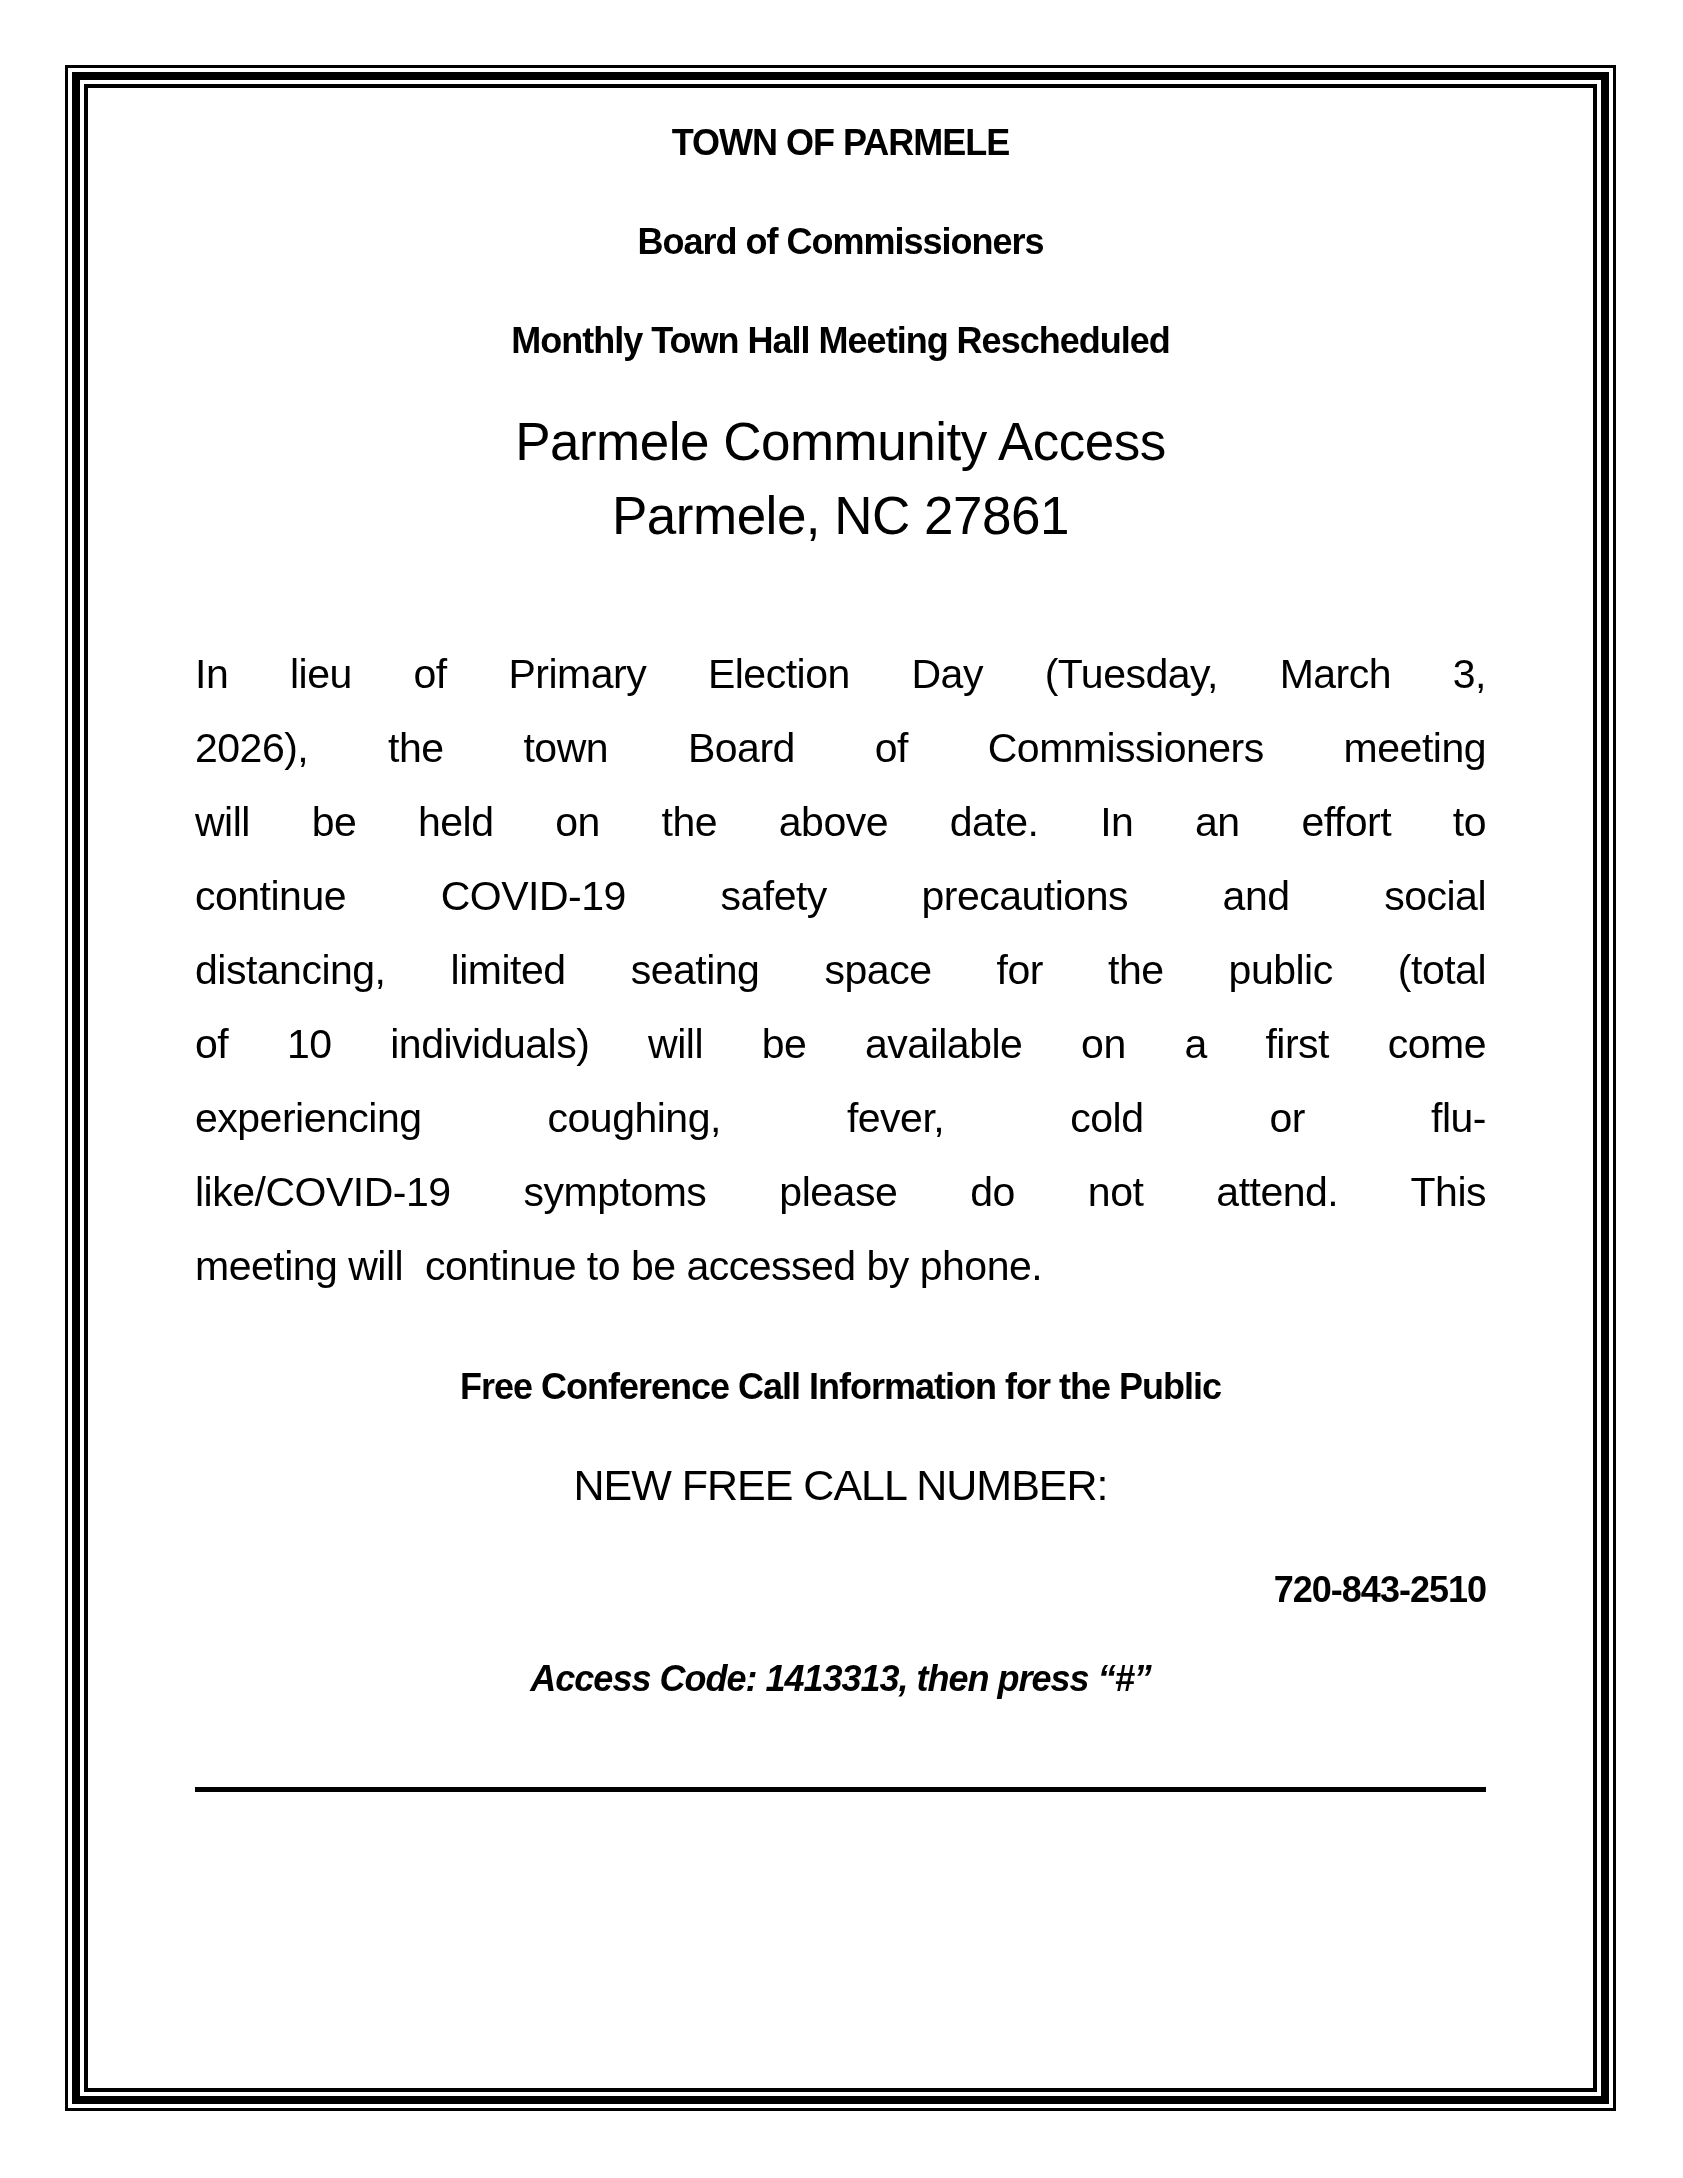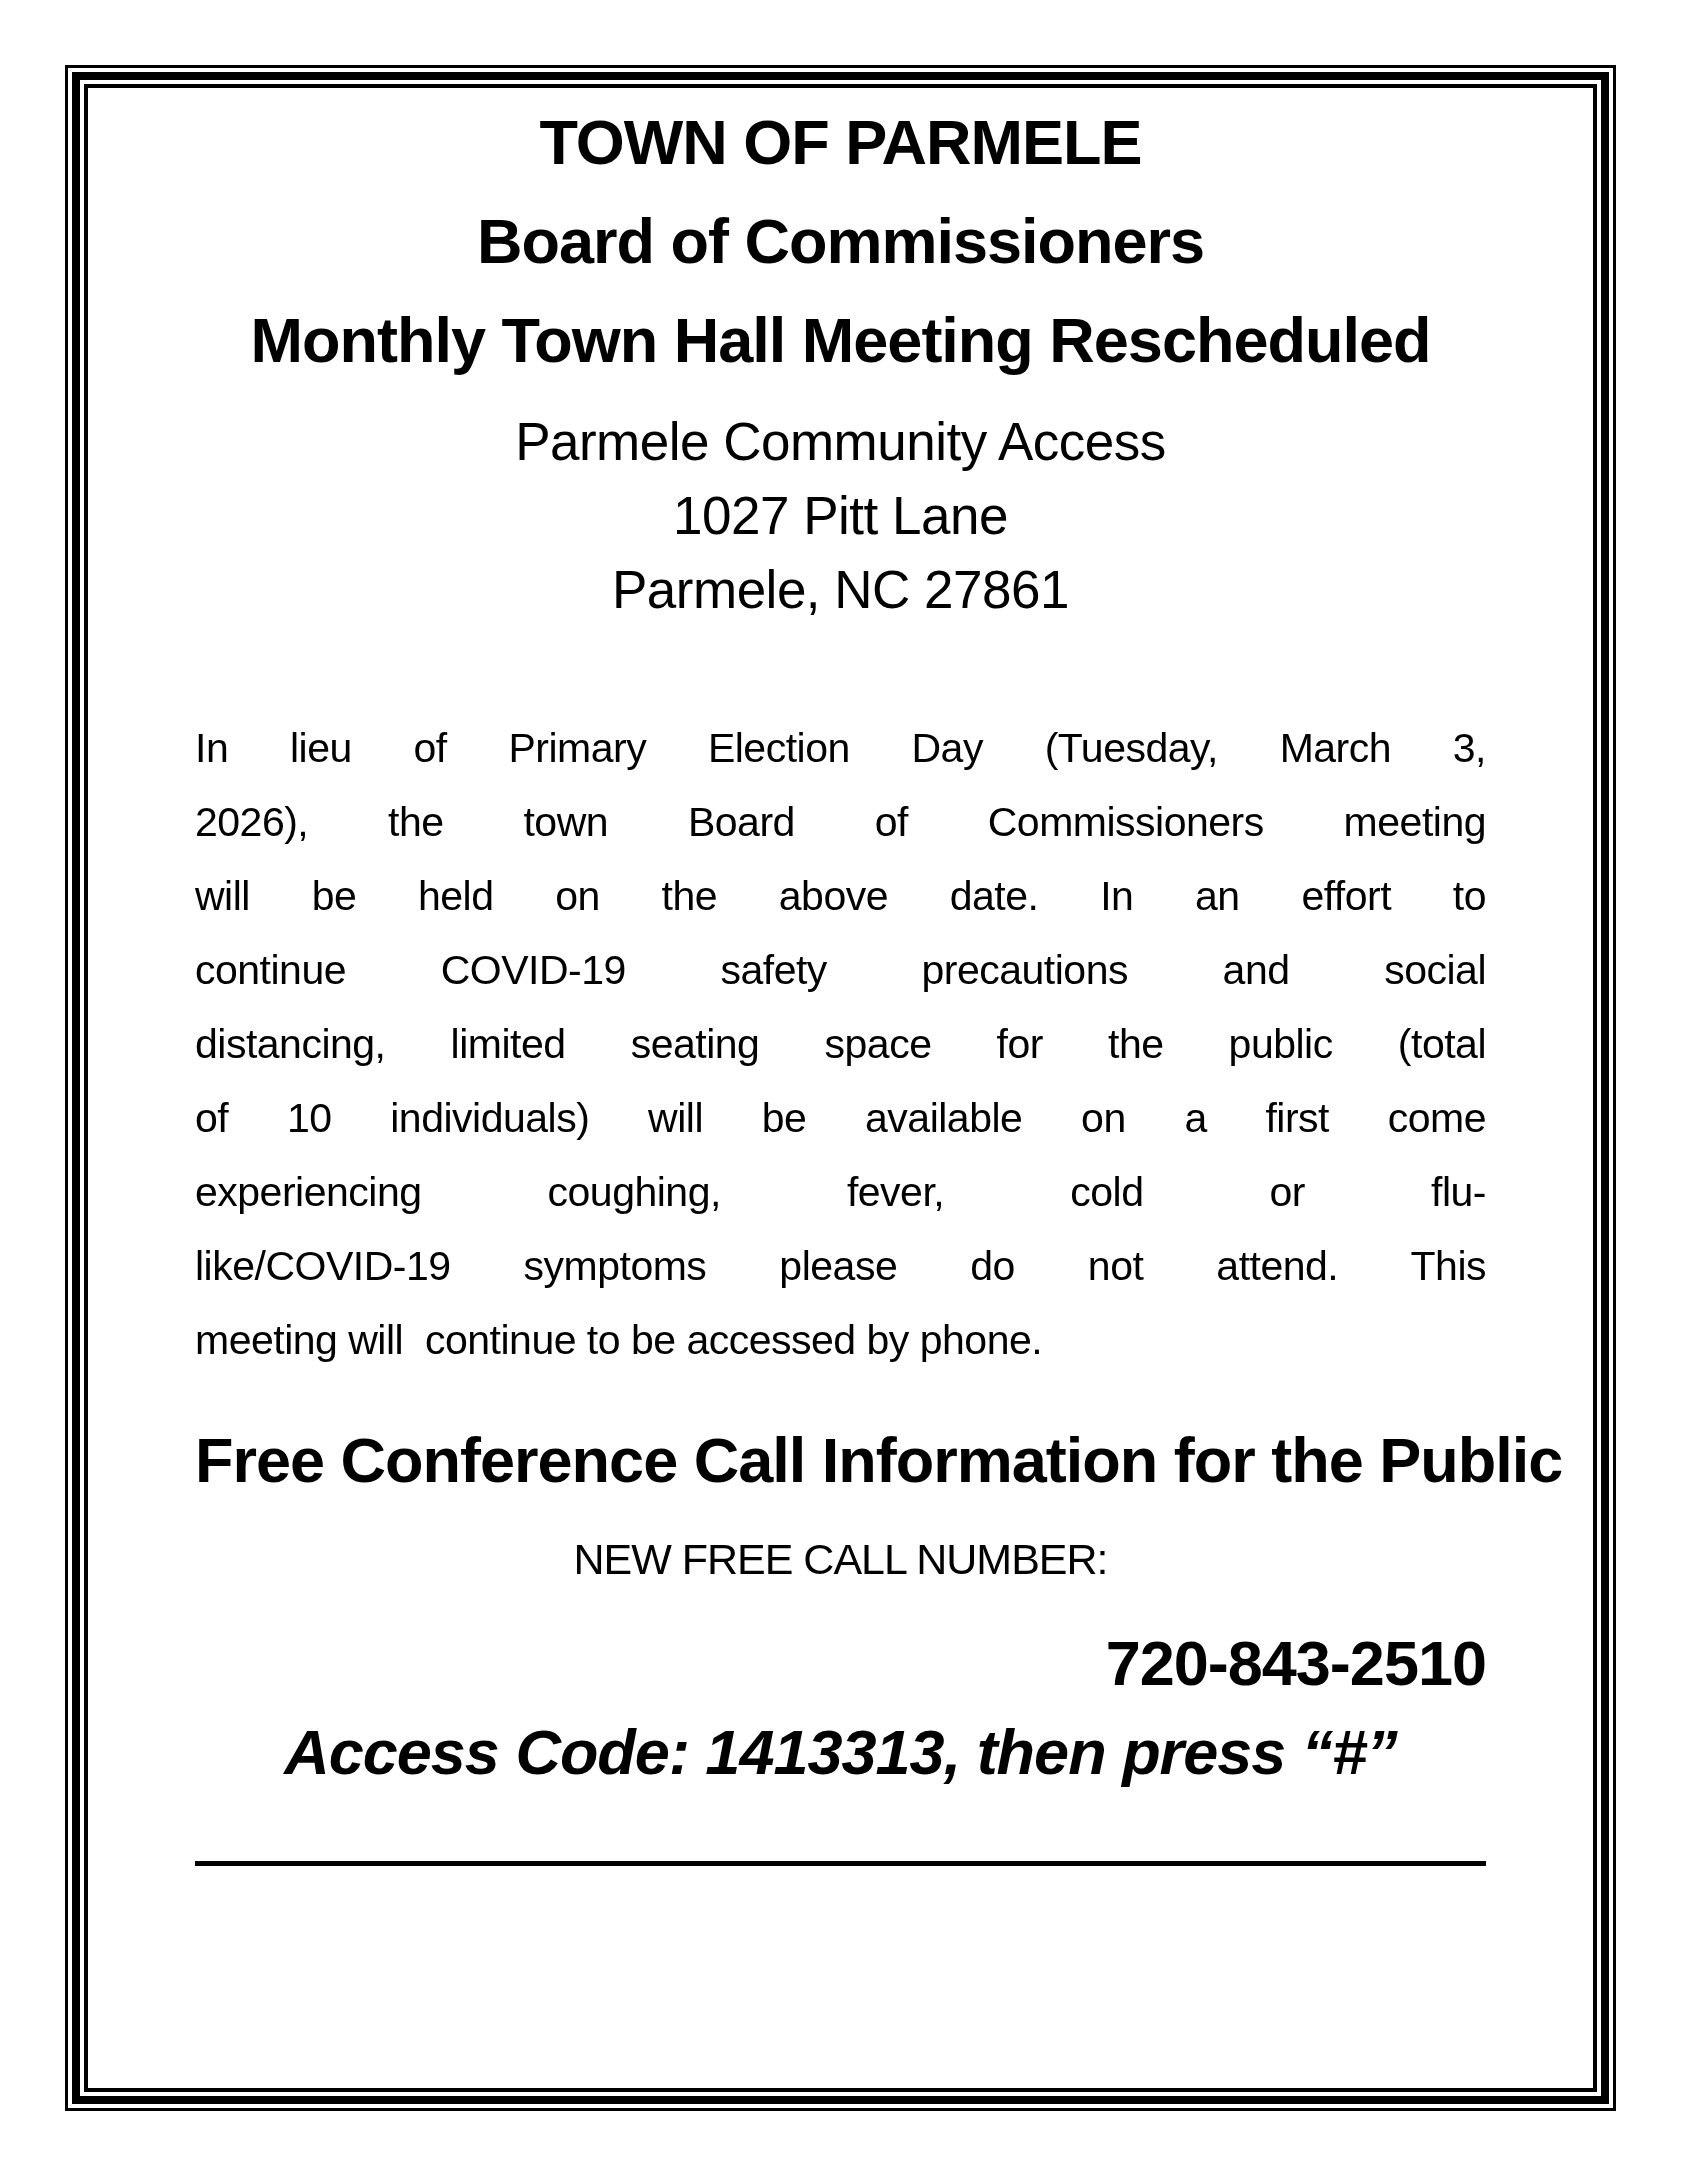--- a/index.html
+++ b/index.html
@@ -36,21 +36,21 @@
   .frame-inner {
     height: 100%;
     border: 4px solid #000;
     box-sizing: border-box;
     overflow: hidden;
   }
   .content {
     padding: 20px 107px 0 107px;
   }
   .h {
-    font-size: 63px;
+    font-size: 36px;
     font-weight: bold;
     line-height: 69px;
     letter-spacing: -1px;
     text-align: center;
     white-space: nowrap;
     margin: 0 0 30px 0;
   }
   .caps-label {
     font-size: 43px;
     font-weight: normal;
@@ -102,21 +102,20 @@
 
           <div class="h">TOWN OF PARMELE</div>
 
           <div class="h">Board of Commissioners</div>
 
           <div class="h">Monthly Town Hall Meeting Rescheduled</div>
 
 
           <div class="addr">
             <div>Parmele Community Access</div>
-            <div>1027 Pitt Lane</div>
             <div>Parmele, NC 27861</div>
           </div>
 
           <div class="para">
             <div class="pline">In lieu of Primary Election Day (Tuesday, March 3,</div>
             <div class="pline">2026), the town Board of Commissioners meeting</div>
             <div class="pline">will be held on the above date. In an effort to</div>
             <div class="pline">continue COVID-19 safety precautions and social</div>
             <div class="pline">distancing, limited seating space for the public (total</div>
             <div class="pline">of 10 individuals) will be available on a first come</div>

